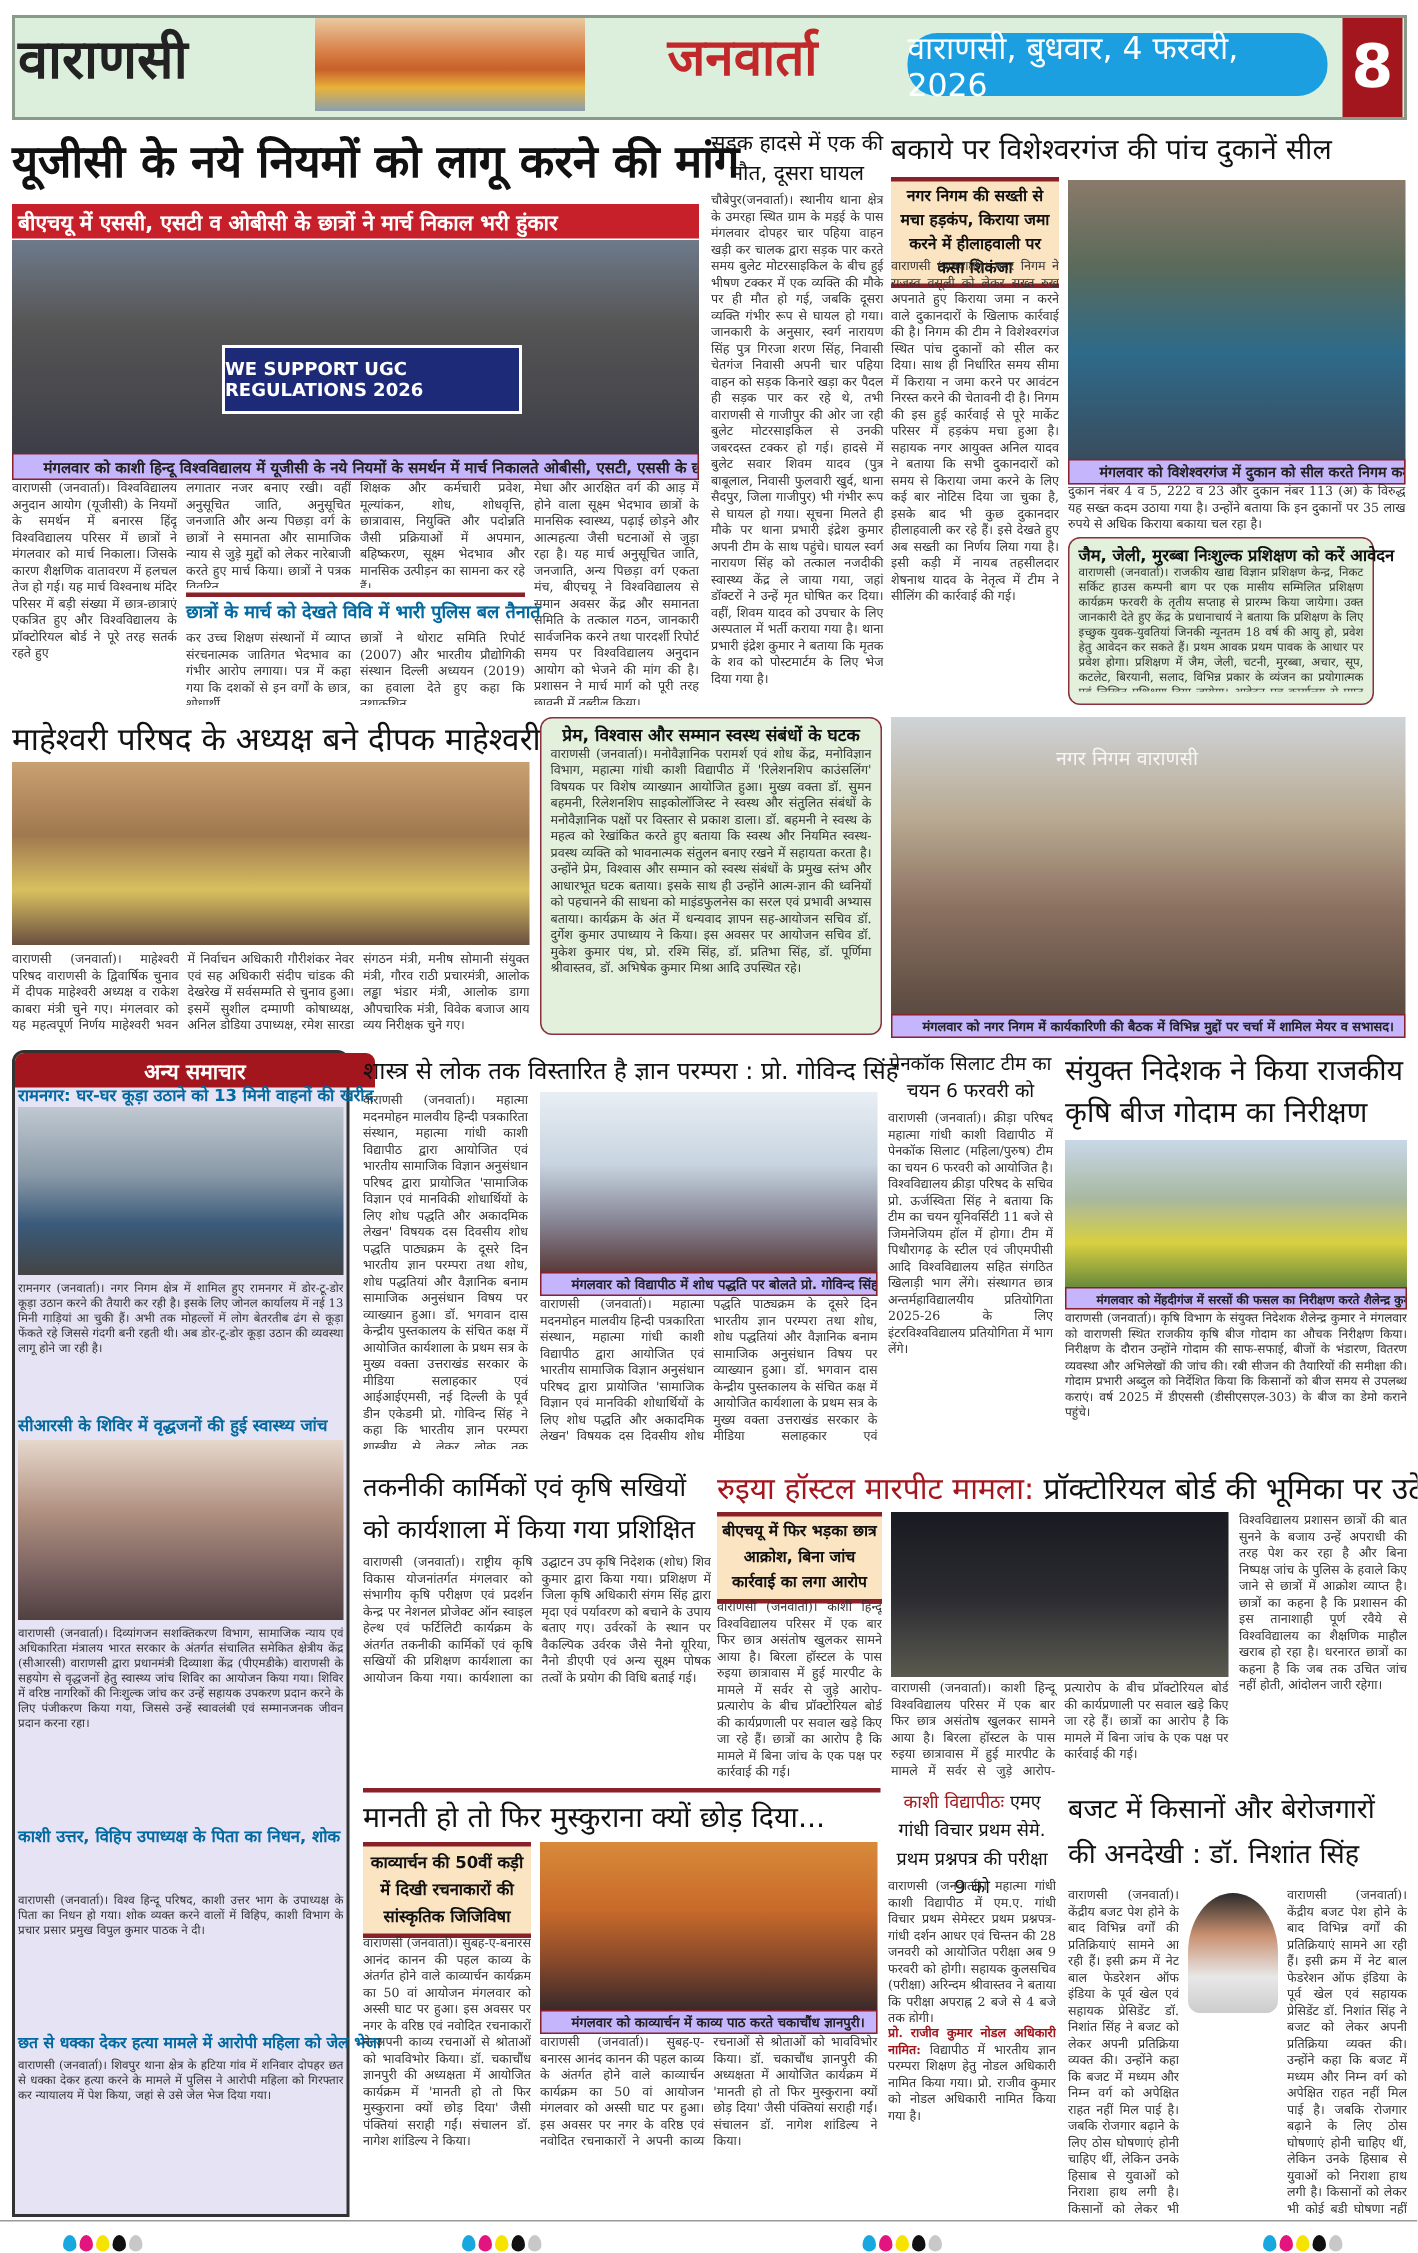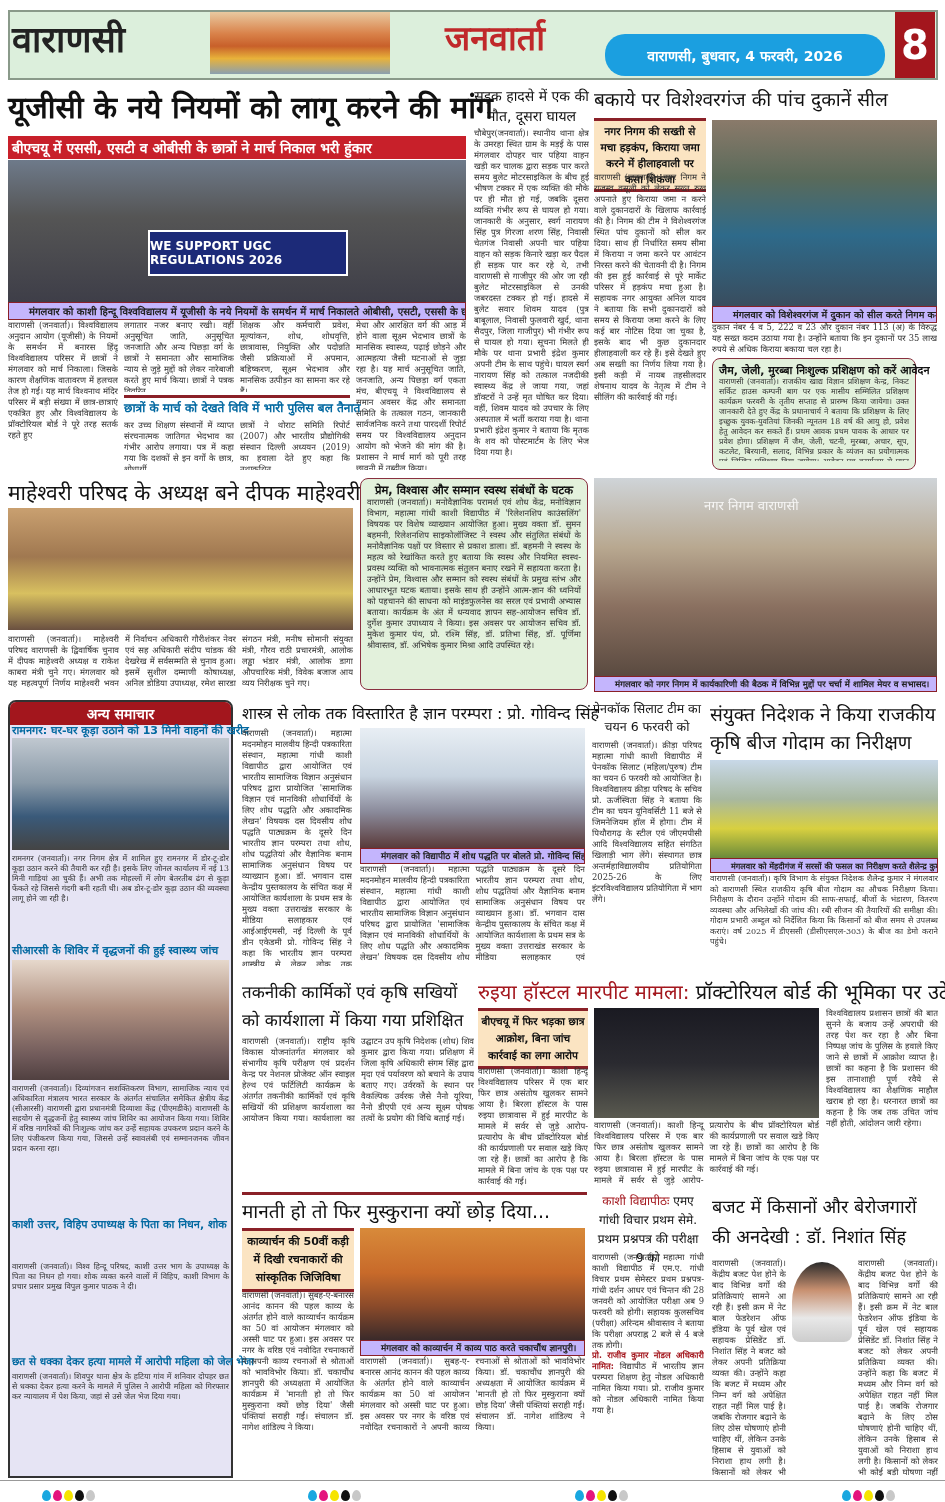--- a/index.html
+++ b/index.html
@@ -2,21 +2,21 @@
 <html><head>
 <meta charset="utf-8">
 <style>
 *{box-sizing:border-box;margin:0;padding:0}
 body{width:945px;height:1502px;background:#fff;font-family:"DejaVu Serif",serif;color:#222;position:relative;overflow:hidden}
 .abs{position:absolute}
 .masthead{left:8px;top:10px;width:930px;height:70px;background:#dcefdc;border:2px solid #8a9a8a}
 .city{left:12px;top:14px;font-family:"DejaVu Sans",sans-serif;font-weight:bold;font-size:36px;color:#222}
 .ghat{left:210px;top:12px;width:180px;height:62px;background:linear-gradient(180deg,#e9c9a0 0%,#d9824a 35%,#c8602a 55%,#e8b23a 75%,#8aa0b0 100%)}
 .paper{left:445px;top:14px;font-family:"DejaVu Sans",sans-serif;font-weight:bold;font-size:34px;color:#c0282a}
-.datebox{left:605px;top:34px;width:280px;height:42px;background:#1b9fe0;border-radius:20px;color:#fff;font-family:"DejaVu Sans",sans-serif;font-weight:bold;font-size:14px;display:flex;align-items:center;justify-content:center}
+.datebox{left:605px;top:22px;width:280px;height:42px;background:#1b9fe0;border-radius:20px;color:#fff;font-family:"DejaVu Sans",sans-serif;font-weight:normal;font-size:21px;display:flex;align-items:center;justify-content:center}
 .pageno{left:895px;top:12px;width:40px;height:66px;background:#a3161d;color:#fff;font-family:"DejaVu Sans",sans-serif;font-weight:bold;font-size:40px;display:flex;align-items:center;justify-content:center}
 .h1{font-family:"DejaVu Sans",sans-serif;font-weight:bold;color:#111;white-space:nowrap}
 .redbar{background:#c8202a;color:#fff;font-family:"DejaVu Sans",sans-serif;font-weight:bold;white-space:nowrap;overflow:hidden;padding:2px 4px}
 .photo{background:#777}
 .caption{border:1.5px solid #8a2028;background:#c4b5fd;font-size:10px;font-weight:bold;font-family:"DejaVu Sans",sans-serif;padding:1px 20px;white-space:nowrap;overflow:hidden}
 .body{font-size:8.4px;line-height:11px;text-align:justify;color:#333;overflow:hidden}
 .greenbox{background:#e3f1dc;border:1.5px solid #8a3040;border-radius:8px;padding:3px 6px}
 .gbtitle{font-family:"DejaVu Sans",sans-serif;font-weight:bold;font-size:14px;text-align:center;color:#111}
 .yellowbox{background:#fbe4c2;border-top:3px solid #8a2028;border-bottom:3px solid #8a2028;font-family:"DejaVu Sans",sans-serif;font-weight:bold;text-align:center;color:#111;line-height:20px}
 .anyabox{border:2px solid #333;border-radius:8px 8px 0 0;background:#e6e4f4}
@@ -74,21 +74,21 @@
   <div class="gbtitle" style="font-size:11.5px;white-space:nowrap">प्रेम, विश्वास और सम्मान स्वस्थ संबंधों के घटक</div>
   <div class="body" style="height:186px">वाराणसी (जनवार्ता)। मनोवैज्ञानिक परामर्श एवं शोध केंद्र, मनोविज्ञान विभाग, महात्मा गांधी काशी विद्यापीठ में 'रिलेशनशिप काउंसलिंग' विषयक पर विशेष व्याख्यान आयोजित हुआ। मुख्य वक्ता डॉ. सुमन बहमनी, रिलेशनशिप साइकोलॉजिस्ट ने स्वस्थ और संतुलित संबंधों के मनोवैज्ञानिक पक्षों पर विस्तार से प्रकाश डाला। डॉ. बहमनी ने स्वस्थ के महत्व को रेखांकित करते हुए बताया कि स्वस्थ और नियमित स्वस्थ-प्रवस्थ व्यक्ति को भावनात्मक संतुलन बनाए रखने में सहायता करता है। उन्होंने प्रेम, विश्वास और सम्मान को स्वस्थ संबंधों के प्रमुख स्तंभ और आधारभूत घटक बताया। इसके साथ ही उन्होंने आत्म-ज्ञान की ध्वनियों को पहचानने की साधना को माइंडफुलनेस का सरल एवं प्रभावी अभ्यास बताया। कार्यक्रम के अंत में धन्यवाद ज्ञापन सह-आयोजन सचिव डॉ. दुर्गेश कुमार उपाध्याय ने किया। इस अवसर पर आयोजन सचिव डॉ. मुकेश कुमार पंथ, प्रो. रश्मि सिंह, डॉ. प्रतिभा सिंह, डॉ. पूर्णिमा श्रीवास्तव, डॉ. अभिषेक कुमार मिश्रा आदि उपस्थित रहे।</div>
 </div>
 
 <div class="abs photo" style="left:594px;top:478px;width:343px;height:198px;background:linear-gradient(180deg,#cfd4d8 0%,#b8a890 35%,#8a7060 65%,#5a4a40 100%)">
   <div style="position:absolute;left:110px;top:18px;color:#fff;font-family:'DejaVu Sans',sans-serif;font-size:13px;opacity:.85">नगर निगम वाराणसी</div>
 </div>
 <div class="abs caption" style="left:594px;top:676px;width:343px;font-size:8.6px">मंगलवार को नगर निगम में कार्यकारिणी की बैठक में विभिन्न मुद्दों पर चर्चा में शामिल मेयर व सभासद।</div>
 
 <div class="abs anyabox" style="left:8px;top:700px;width:225px;height:778px"></div>
-<div class="abs anyahead" style="left:10px;top:702px;width:221px">अन्य समाचार</div>
+<div class="abs anyahead" style="left:10px;top:702px;width:240px">अन्य समाचार</div>
 <div class="abs subhead" style="left:12px;top:722px;font-size:11px">रामनगर: घर-घर कूड़ा उठाने को 13 मिनी वाहनों की खरीद</div>
 <div class="abs photo" style="left:12px;top:738px;width:217px;height:112px;background:linear-gradient(180deg,#c0c8d0 0%,#8a9aa8 40%,#3a5a7a 70%,#444 100%)"></div>
 <div class="abs body" style="left:12px;top:854px;width:217px;height:80px;font-size:7.8px;line-height:10px">रामनगर (जनवार्ता)। नगर निगम क्षेत्र में शामिल हुए रामनगर में डोर-टू-डोर कूड़ा उठान करने की तैयारी कर रही है। इसके लिए जोनल कार्यालय में नई 13 मिनी गाड़ियां आ चुकी हैं। अभी तक मोहल्लों में लोग बेतरतीब ढंग से कूड़ा फेंकते रहे जिससे गंदगी बनी रहती थी। अब डोर-टू-डोर कूड़ा उठान की व्यवस्था लागू होने जा रही है।</div>
 <div class="abs subhead" style="left:12px;top:942px;font-size:11px">सीआरसी के शिविर में वृद्धजनों की हुई स्वास्थ्य जांच</div>
 <div class="abs photo" style="left:12px;top:960px;width:217px;height:120px;background:linear-gradient(180deg,#e6d8cc 0%,#b09080 40%,#705a5a 80%,#504040 100%)"></div>
 <div class="abs body" style="left:12px;top:1084px;width:217px;height:152px;font-size:7.8px;line-height:10px">वाराणसी (जनवार्ता)। दिव्यांगजन सशक्तिकरण विभाग, सामाजिक न्याय एवं अधिकारिता मंत्रालय भारत सरकार के अंतर्गत संचालित समेकित क्षेत्रीय केंद्र (सीआरसी) वाराणसी द्वारा प्रधानमंत्री दिव्याशा केंद्र (पीएमडीके) वाराणसी के सहयोग से वृद्धजनों हेतु स्वास्थ्य जांच शिविर का आयोजन किया गया। शिविर में वरिष्ठ नागरिकों की निःशुल्क जांच कर उन्हें सहायक उपकरण प्रदान करने के लिए पंजीकरण किया गया, जिससे उन्हें स्वावलंबी एवं सम्मानजनक जीवन प्रदान करना रहा।</div>
 <div class="abs subhead" style="left:12px;top:1216px;font-size:11px">काशी उत्तर, विहिप उपाध्यक्ष के पिता का निधन, शोक</div>
 <div class="abs body" style="left:12px;top:1262px;width:217px;height:86px;font-size:7.8px;line-height:10px">वाराणसी (जनवार्ता)। विश्व हिन्दू परिषद, काशी उत्तर भाग के उपाध्यक्ष के पिता का निधन हो गया। शोक व्यक्त करने वालों में विहिप, काशी विभाग के प्रचार प्रसार प्रमुख विपुल कुमार पाठक ने दी।</div>
 <div class="abs subhead" style="left:12px;top:1354px;font-size:10.5px">छत से धक्का देकर हत्या मामले में आरोपी महिला को जेल भेजा</div>
 <div class="abs body" style="left:12px;top:1372px;width:217px;height:102px;font-size:7.8px;line-height:10px">वाराणसी (जनवार्ता)। शिवपुर थाना क्षेत्र के हटिया गांव में शनिवार दोपहर छत से धक्का देकर हत्या करने के मामले में पुलिस ने आरोपी महिला को गिरफ्तार कर न्यायालय में पेश किया, जहां से उसे जेल भेज दिया गया।</div>

